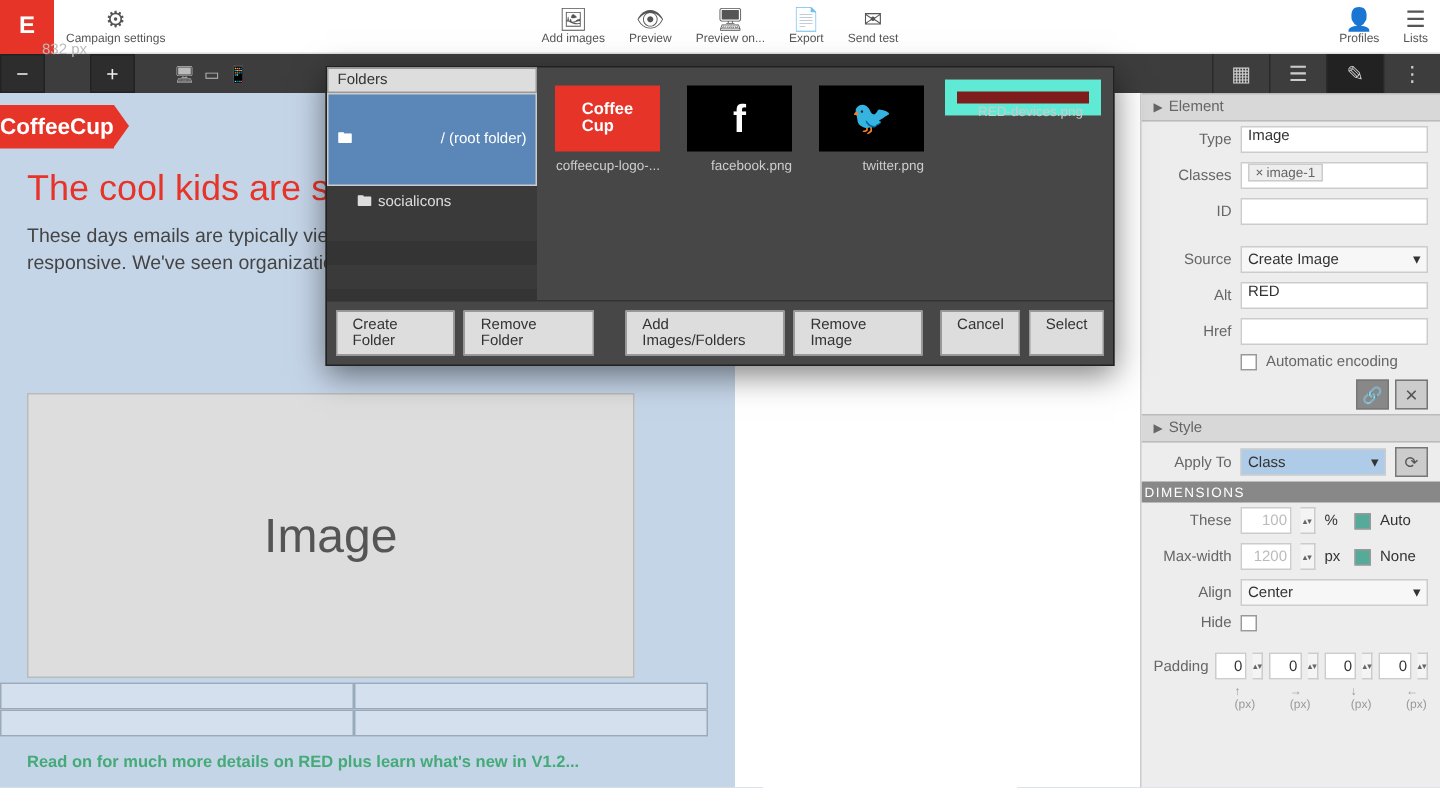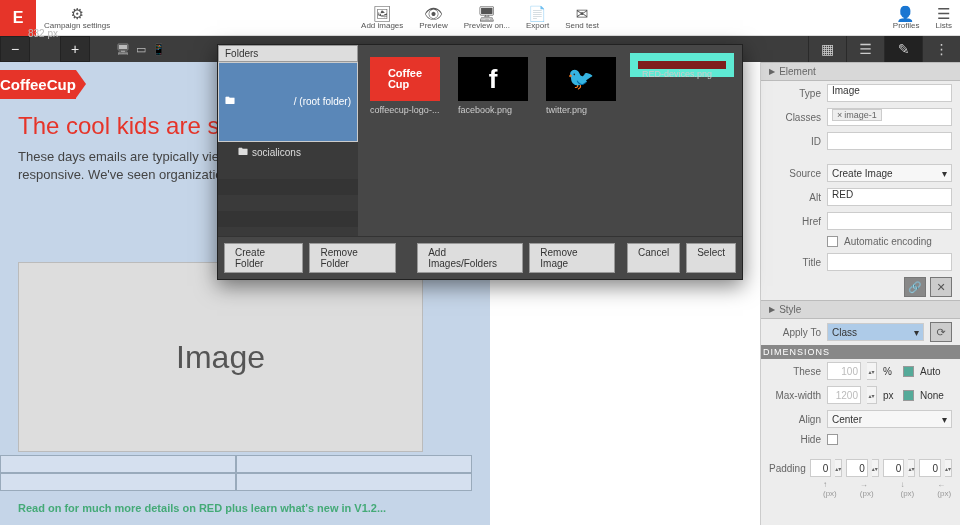--- a/index.html
+++ b/index.html
@@ -41,29 +41,29 @@
 .tag{background:#eee;border:1px solid #ccc;padding:0 4px;font-size:9px;color:#666;display:inline-flex;align-items:center;gap:2px}
 .chk{width:11px;height:11px;border:1px solid #999;display:inline-block;background:#fff}
 .chk.ck{background:#5a9}
 .ibtn{width:22px;height:20px;background:#888;color:#fff;display:flex;align-items:center;justify-content:center;border:1px solid #777;font-size:11px}
 .dim-head{background:#888;color:#fff;text-align:left;font-size:9px;padding:2px;letter-spacing:1px}
 .numbox{width:34px;height:18px;border:1px solid #ccc;background:#fff;text-align:right;padding:0 2px;font-size:10px;display:inline-flex;align-items:center;justify-content:flex-end}
 .updn{width:10px;height:18px;border:1px solid #ccc;border-left:0;background:#f4f4f4;display:inline-flex;flex-direction:column;font-size:6px;align-items:center;justify-content:center;color:#666}
 .padrow{display:flex;gap:4px;padding:3px 8px;align-items:center}
 .padlbl{font-size:8px;color:#999;display:flex;gap:18px;padding-left:62px}
 
-.modal{position:absolute;top:44px;left:217px;width:526px;height:236px;background:#474747;border:1px solid #222;box-shadow:0 6px 20px rgba(0,0,0,.5);display:flex;flex-direction:column}
+.modal{position:absolute;top:44px;left:217px;width:526px;height:200px;background:#474747;border:1px solid #222;box-shadow:0 6px 20px rgba(0,0,0,.5);display:flex;flex-direction:column}
 .modal-body{flex:1;display:flex}
 .folders{width:140px;background:#3a3a3a;display:flex;flex-direction:column}
 .fold-head{background:#ddd;color:#333;padding:2px 6px;font-size:10px;border:1px solid #999}
 .fold-item{padding:2px 6px;color:#ddd;font-size:10px;display:flex;align-items:center;gap:4px}
 .fold-item.sel{background:#5a87b8;color:#fff}
 .fold-rows{flex:1;background:repeating-linear-gradient(#3a3a3a 0 16px,#343434 16px 32px)}
 .thumbs{flex:1;padding:8px;display:flex;gap:10px;align-items:flex-start}
-.thumb{width:78px;display:flex;flex-direction:column;align-items:flex-start;gap:4px;padding:4px;color:#ccc;font-size:9px}
+.thumb{width:78px;display:flex;flex-direction:column;align-items:flex-end;gap:4px;padding:4px;color:#ccc;font-size:9px}
 .thumb.sel{border:8px solid #5eead4;background:#7f1d1d}
 .timg{width:70px;height:44px;background:#fff;display:flex;align-items:center;justify-content:center;font-size:10px;color:#333;font-weight:bold}
 .cc{background:#e63429;color:#fff;font-size:11px;flex-direction:column;line-height:1}
 .fb{background:#000;color:#fff;font-size:26px;font-weight:bold}
 .tw{background:#000;color:#fff;font-size:22px}
 .rd{background:#f5d5d5}
 .modal-foot{padding:6px;display:flex;gap:6px;border-top:1px solid #333}
 .mbtn{background:#ddd;border:1px solid #999;padding:3px 10px;font-size:10px;color:#333;cursor:pointer}
 .mgap{flex:1}
 </style>
@@ -183,24 +183,20 @@
       </div>
     <div class="prow">
         <label>Href</label>
         <div class="inp"></div>
       </div>
     <div class="prow">
         <label></label>
         <span class="chk"></span>
         <span style="color:#666">Automatic encoding</span>
       </div>
-    <div class="prow">
-        <label>Title</label>
-        <div class="inp"></div>
-      </div>
     <div class="prow" style="justify-content:flex-end;gap:4px">
       <div class="ibtn">🔗</div>
       <div class="ibtn" style="background:#ccc;color:#555">✕</div>
     </div>
     <div class="sect-head">
         <span class="tri">▶</span>
         <span>Style</span>
       </div>
     <div class="prow">
         <label>Apply To</label>

